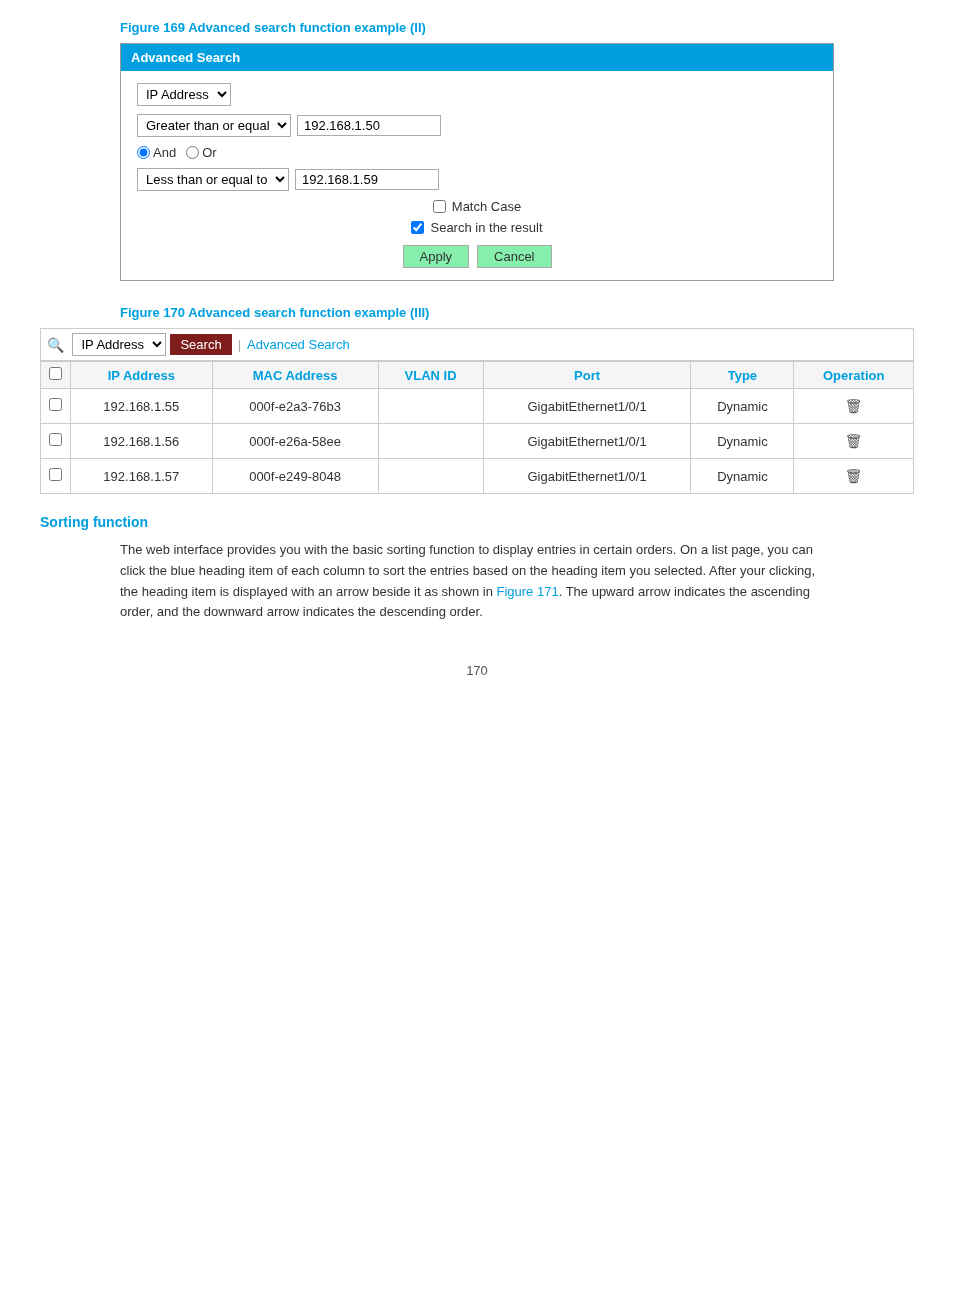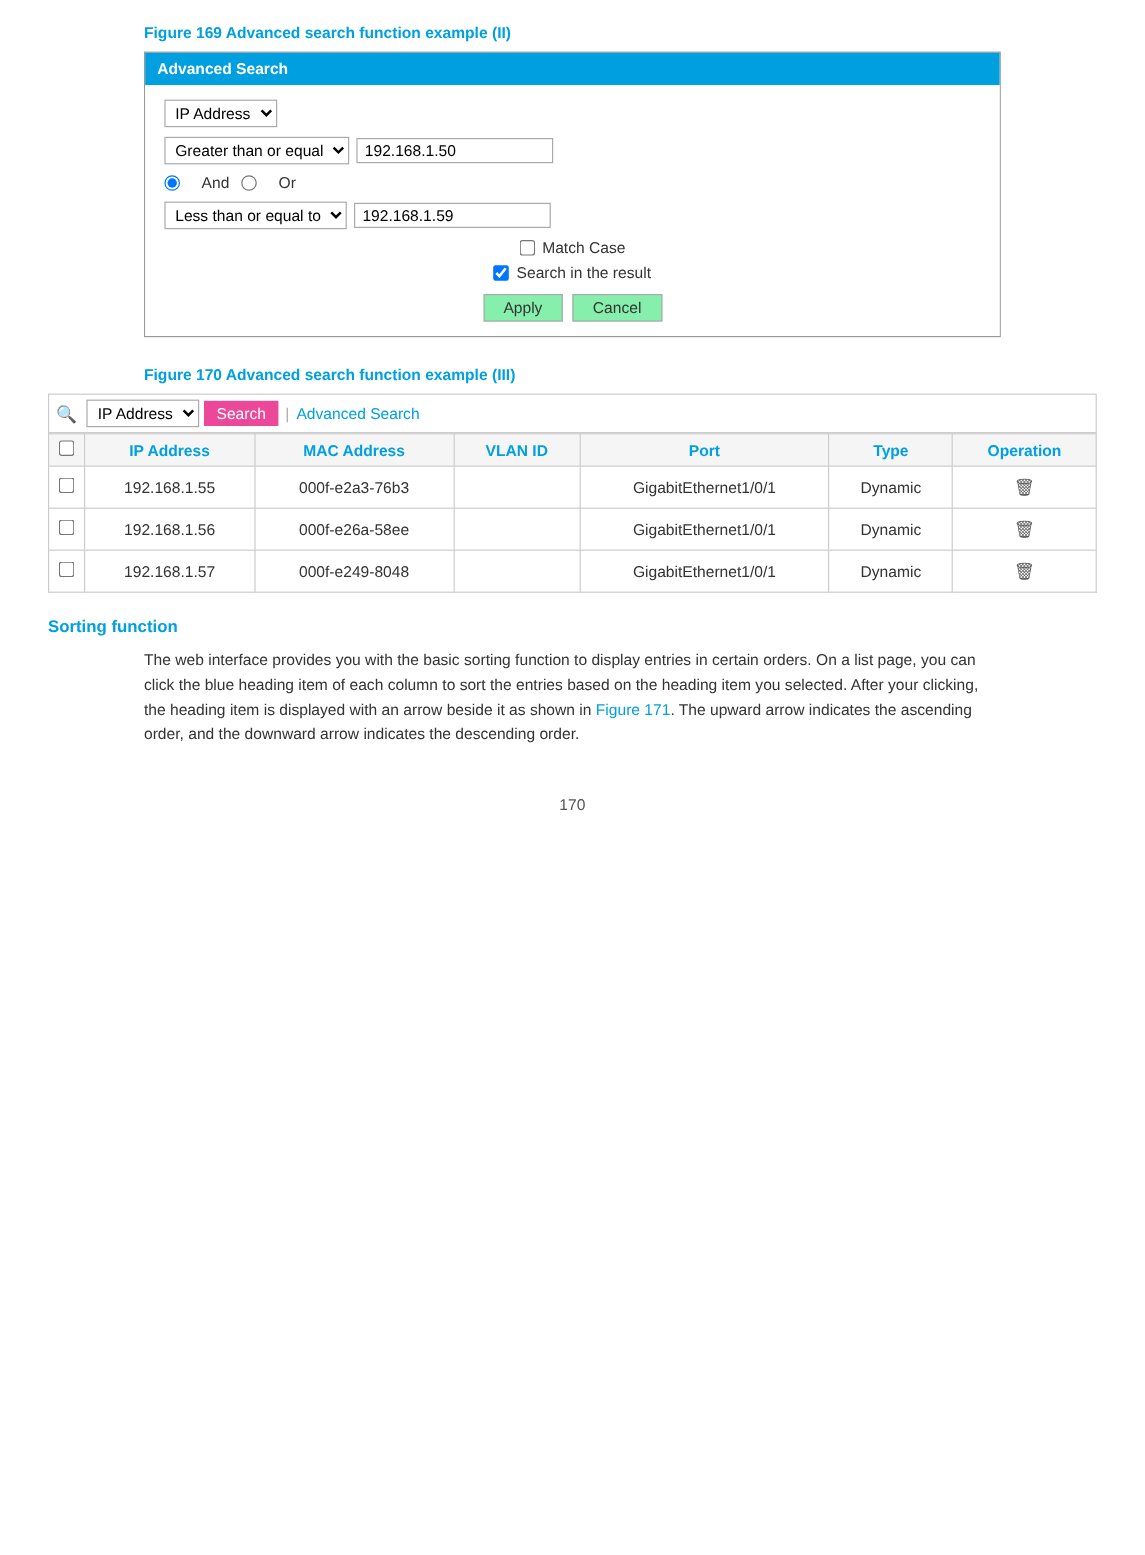--- a/index.html
+++ b/index.html
@@ -49,32 +49,32 @@
     .as-row select {
       border: 1px solid #aaa;
       padding: 2px 4px;
       font-size: 13px;
       background: #fff;
     }
     .as-row input[type="text"] {
       border: 1px solid #aaa;
       padding: 2px 6px;
       font-size: 13px;
-      width: 164px;
+      width: 144px;
     }
     .radio-or-row {
       display: flex;
       align-items: center;
       gap: 10px;
       margin-bottom: 8px;
     }
     .radio-or-row label {
       display: flex;
       align-items: center;
-      gap: 18px;
+      gap: 3px;
       font-size: 13px;
     }
     .checkbox-row {
       display: flex;
       align-items: center;
       gap: 6px;
       margin-bottom: 6px;
       font-size: 13px;
       justify-content: center;
     }
@@ -107,21 +107,21 @@
       font-size: 14px;
       margin-right: 4px;
     }
     .search-bar select {
       border: 1px solid #aaa;
       padding: 2px 4px;
       font-size: 13px;
       background: #fff;
     }
     .search-bar-btn {
-      background: #ec4899;
+      background: #7f1d1d;
       color: #fff;
       border: none;
       padding: 3px 10px;
       font-size: 13px;
       cursor: pointer;
     }
     .search-bar-divider {
       color: #aaa;
       margin: 0 2px;
     }

